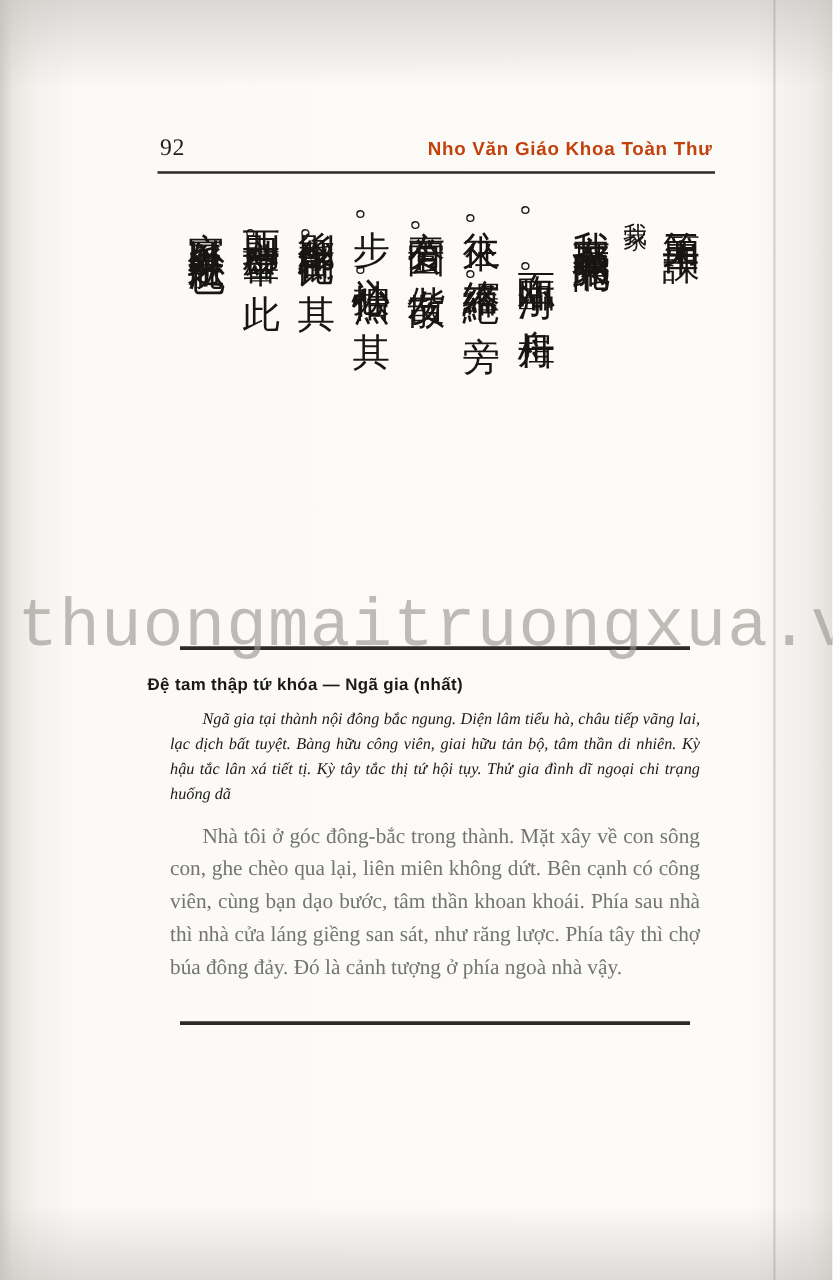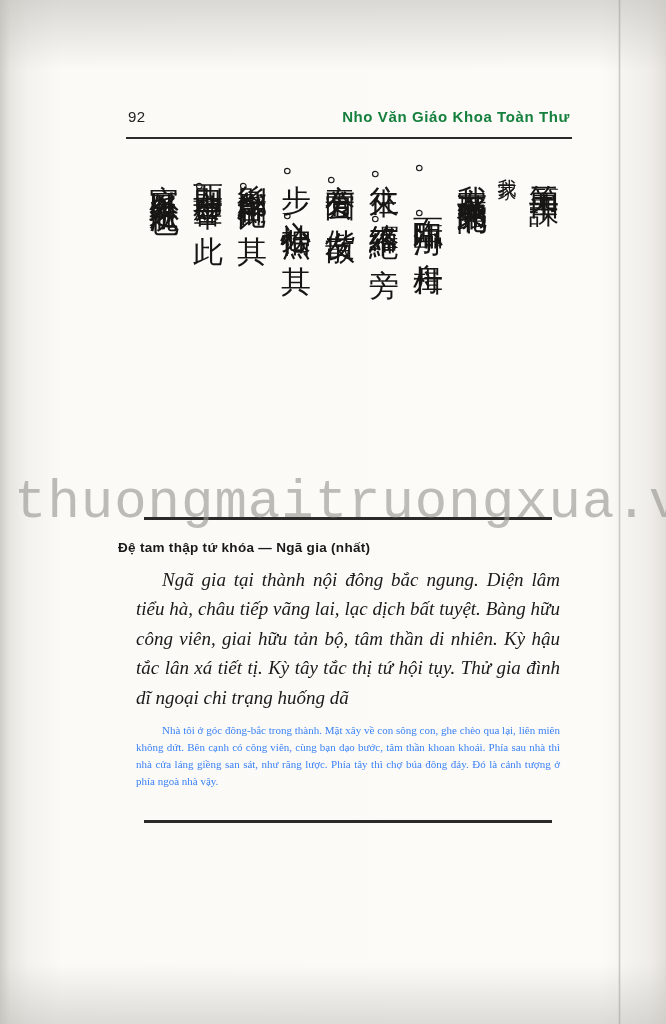--- a/index.html
+++ b/index.html
@@ -54,31 +54,31 @@
 
   
   .runhead {
     display: flex;
     align-items: baseline;
     justify-content: space-between;
     padding: 0 8px 0 10px;
     height: 26px;
   }
   .folio {
-    font-family: Liberation Sans, sans-serif;
-    font-size: 15px;
+    font-family: Liberation Serif, serif;
+    font-size: 19px;
     letter-spacing: .5px;
     color: #23211f;
   }
   .runtitle {
     font-family: "Liberation Sans", sans-serif;
     font-weight: bold;
     font-size: 15px;
     letter-spacing: .6px;
-    color: #15803d;
+    color: #c2410c;
     white-space: nowrap;
   }
   .rule-head {
     margin: 3px 6px 0 8px;
     height: 2px;
     background: #2b2a28;
   }
 
   
   .cjk-block {
@@ -127,37 +127,37 @@
     font-family: "Liberation Sans", sans-serif;
     font-weight: bold;
     font-size: 13.5px;
     letter-spacing: .3px;
     margin-top: 20px;
     color: #1a1917;
   }
   .body-italic {
     font-family: "Liberation Serif", serif;
     font-style: italic;
-    font-size: 19px;
+    font-size: 13px;
     line-height: 1.55;
     text-align: justify;
     text-align-last: left;
     margin: 10px 18px 0 18px;
     text-indent: 26px;
     color: #1a1917;
   }
   .body-roman {
     font-family: "Liberation Serif", serif;
-    font-size: 11px;
+    font-size: 17px;
     line-height: 1.55;
     text-align: justify;
     text-align-last: left;
     margin: 10px 18px 0 18px;
     text-indent: 26px;
-    color: #3b82f6;
+    color: #737373;
   }
 
   
   #watermark {
     position: absolute;
     left: 14px;
     top: 472px;
     width: 640px;
     text-align: center;
     font-family: Liberation Mono, monospace;

